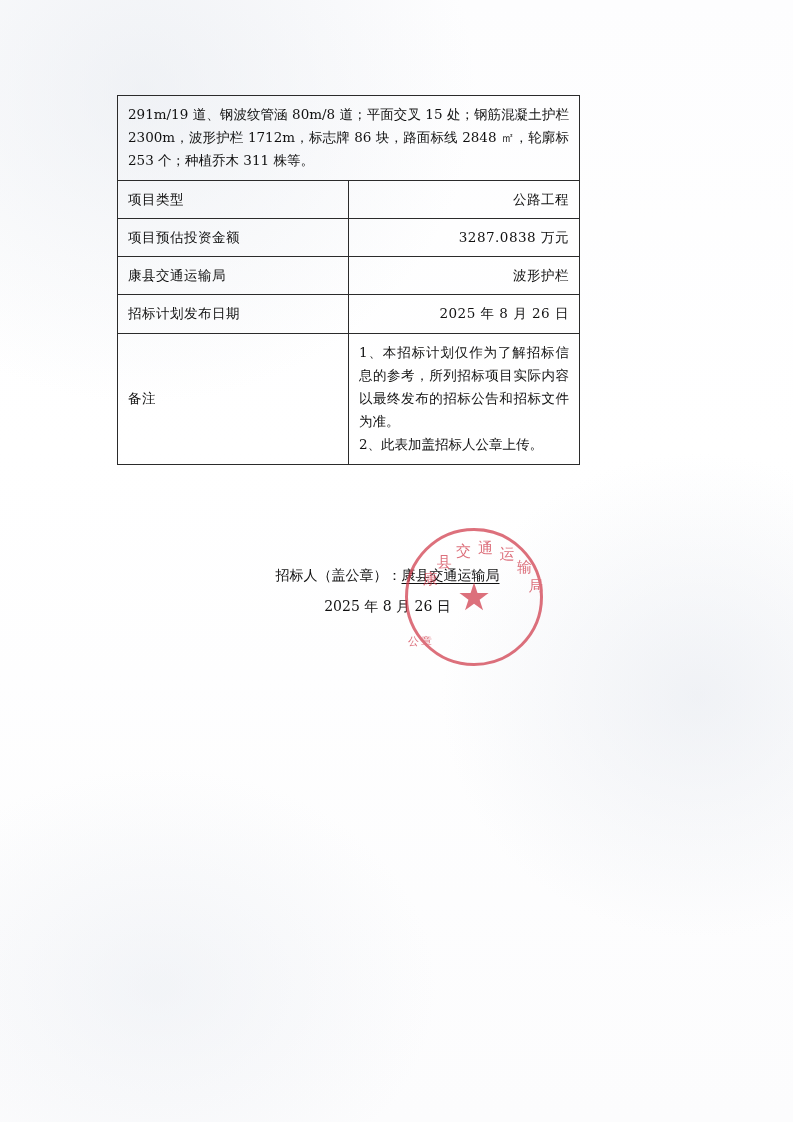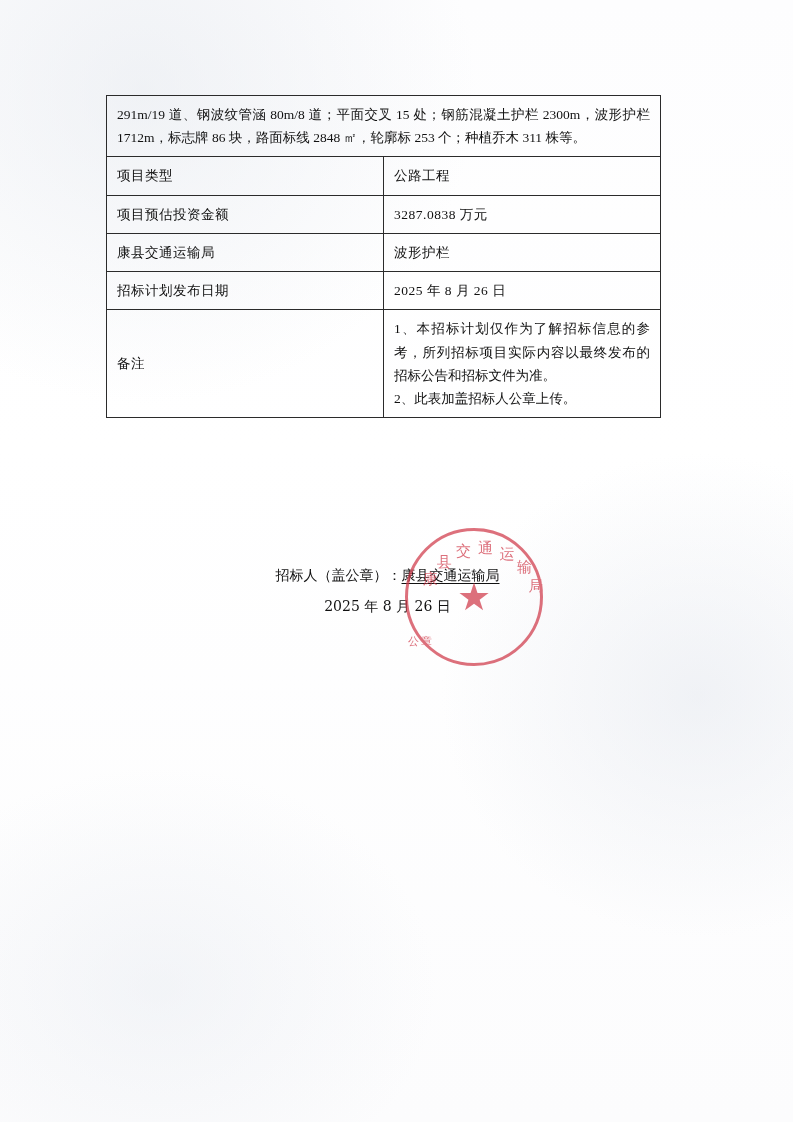--- a/index.html
+++ b/index.html
@@ -20,41 +20,40 @@
     position: absolute;
     inset: 0;
     background:
       radial-gradient(ellipse 60% 40% at 18% 8%, rgba(228,232,238,0.55) 0%, rgba(255,255,255,0) 70%),
       radial-gradient(ellipse 45% 30% at 88% 62%, rgba(226,230,237,0.5) 0%, rgba(255,255,255,0) 72%),
       radial-gradient(ellipse 50% 28% at 20% 88%, rgba(230,234,240,0.45) 0%, rgba(255,255,255,0) 70%),
       linear-gradient(180deg, #fdfdfe 0%, #ffffff 40%, #fcfcfd 100%);
   }
   .doc-table {
     position: absolute;
-    left: 106px;
+    left: 117px;
     top: 95px;
-    width: 555px;
+    width: 463px;
     border-collapse: collapse;
     table-layout: fixed;
-    font-family: Liberation Serif, serif;
   }
   .doc-table td {
     border: 1px solid #2b2b2b;
     padding: 7px 10px;
     font-size: 13.5px;
     line-height: 1.72;
     vertical-align: middle;
   }
   .label-cell {
     width: 180px;
     text-align: left;
     letter-spacing: 0.5px;
   }
   .value-center {
-    text-align: left;
+    text-align: right;
     letter-spacing: 0.5px;
   }
   .value-left {
     text-align: justify;
     text-justify: inter-ideograph;
   }
   .top-cell {
     padding: 9px 12px 10px 12px;
   }
   .note-cell {

